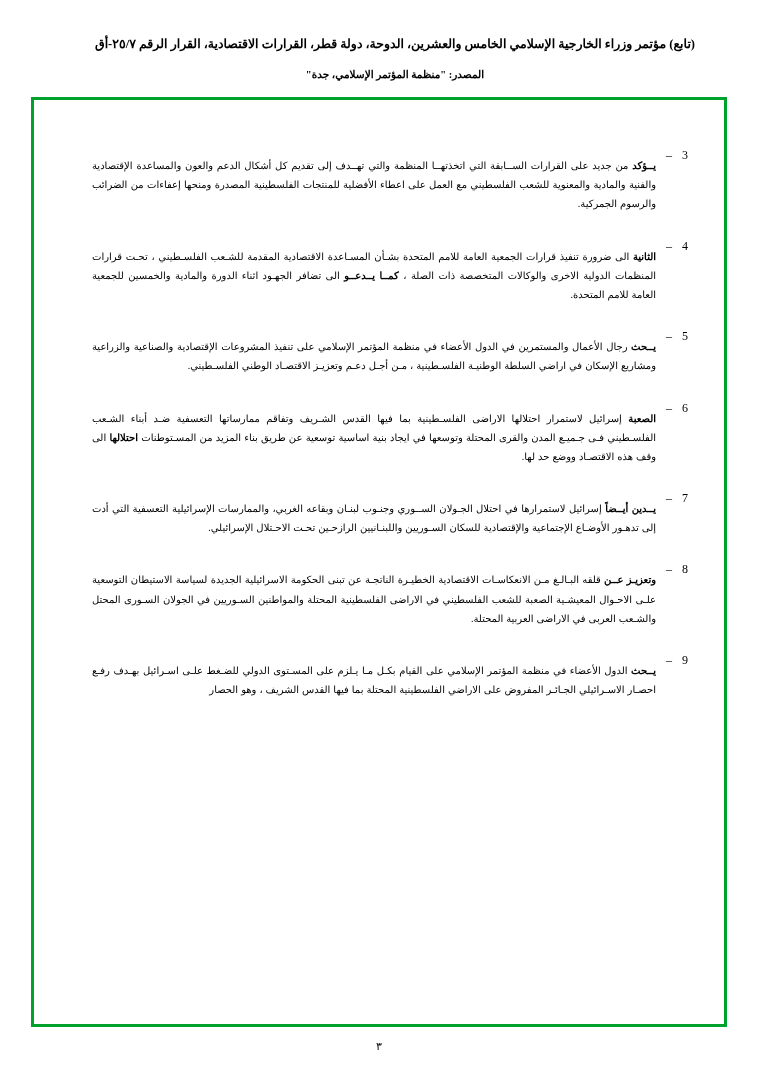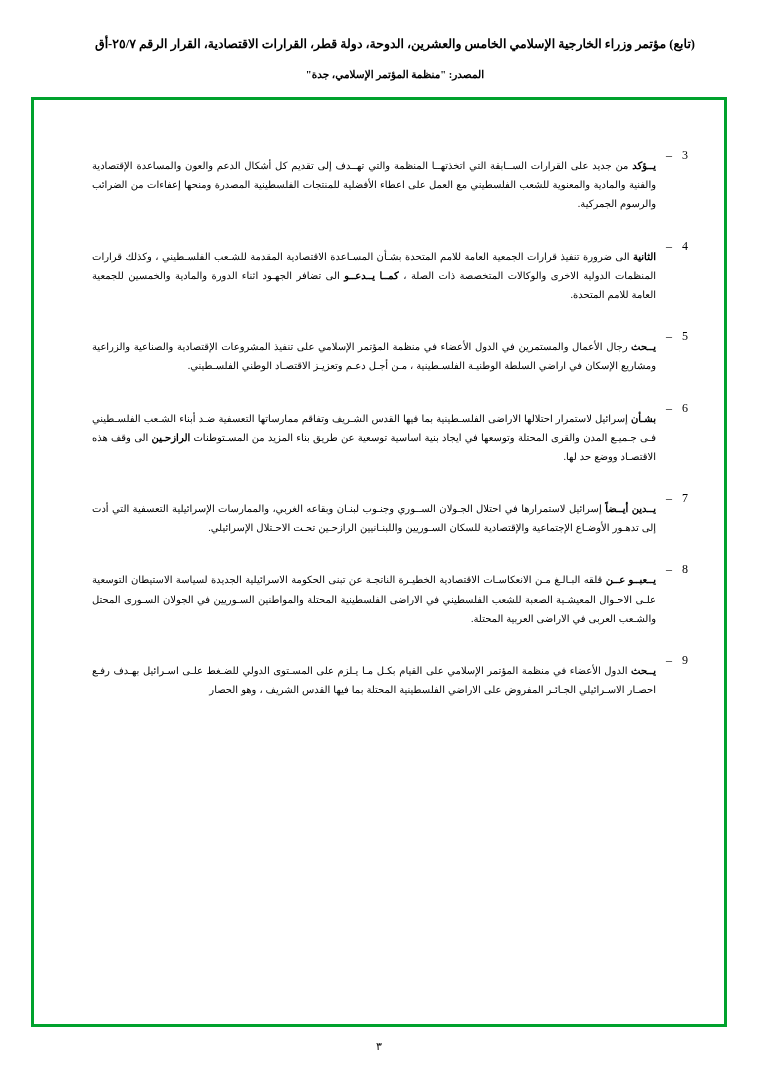--- a/index.html
+++ b/index.html
@@ -146,61 +146,61 @@
             <p class="para"><b>يــؤكد</b><span> من جديد على القرارات الســابقة التي اتخذتهــا المنظمة والتي تهــدف إلى تقديم كل أشكال الدعم والعون والمساعدة الإقتصادية والفنية والمادية والمعنوية للشعب الفلسطيني مع العمل على اعطاء الأفضلية للمنتجات الفلسطينية المصدرة ومنحها إعفاءات من الضرائب والرسوم الجمركية.</span></p>
           </div>
         </li>
 
         <li class="clause">
           <div class="num-col">
             <span>4</span>
             <span class="dash">–</span>
           </div>
           <div class="body-col">
-            <p class="para"><b>الثانية</b><span> الى ضرورة تنفيذ قرارات الجمعية العامة للامم المتحدة بشـأن المسـاعدة الاقتصادية المقدمة للشـعب الفلسـطيني ، وكذلك قرارات المنظمات الدولية الاخرى والوكالات المتخصصة ذات  الصلة ، </span><b>كمــا يــدعــو</b><span> الى تضافر الجهـود اثناء الدورة والمادية والخمسين للجمعية العامة للامم المتحدة.</span></p>
+            <p class="para"><b>الثانية</b><span> الى ضرورة تنفيذ قرارات الجمعية العامة للامم المتحدة بشـأن المسـاعدة الاقتصادية المقدمة للشـعب الفلسـطيني ، تحـت قرارات المنظمات الدولية الاخرى والوكالات المتخصصة ذات  الصلة ، </span><b>كمــا يــدعــو</b><span> الى تضافر الجهـود اثناء الدورة والمادية والخمسين للجمعية العامة للامم المتحدة.</span></p>
           </div>
         </li>
 
         <li class="clause">
           <div class="num-col">
             <span>5</span>
             <span class="dash">–</span>
           </div>
           <div class="body-col">
             <p class="para"><b>يــحث</b><span> رجال الأعمال والمستمرين في الدول الأعضاء في منظمة المؤتمر  الإسلامي على تنفيذ المشروعات الإقتصادية والصناعية والزراعية ومشاريع الإسكان في اراضي السلطة الوطنيـة الفلسـطينية ، مـن أجـل دعـم وتعزيـز الاقتصـاد الوطني الفلسـطيني.</span></p>
           </div>
         </li>
 
         <li class="clause">
           <div class="num-col">
             <span>6</span>
             <span class="dash">–</span>
           </div>
           <div class="body-col">
-            <p class="para"><b>بشـأن</b><span> إسرائيل لاستمرار احتلالها الاراضى الفلسـطينية بما فيها القدس  الشـريف وتفاقم ممارساتها التعسفية ضـد أبناء الشـعب الفلسـطيني فـى جـميـع المدن والقرى المحتلة  وتوسعها في ايجاد بنية اساسية توسعية عن طريق بناء المزيد من المسـتوطنات </span><b>الرازحـين</b><span> الى وقف هذه الاقتصـاد ووضع حد لها.</span></p>
+            <p class="para"><b>الصعبة</b><span> إسرائيل لاستمرار احتلالها الاراضى الفلسـطينية بما فيها القدس  الشـريف وتفاقم ممارساتها التعسفية ضـد أبناء الشـعب الفلسـطيني فـى جـميـع المدن والقرى المحتلة  وتوسعها في ايجاد بنية اساسية توسعية عن طريق بناء المزيد من المسـتوطنات </span><b>احتلالها</b><span> الى وقف هذه الاقتصـاد ووضع حد لها.</span></p>
           </div>
         </li>
 
         <li class="clause">
           <div class="num-col">
             <span>7</span>
             <span class="dash">–</span>
           </div>
           <div class="body-col">
             <p class="para"><b>يــدين أيــضاً</b><span> إسرائيل لاستمرارها في احتلال الجـولان الســوري وجنـوب لبنـان وبقاعه الغربي، والممارسات الإسرائيلية التعسفية التي أدت إلى  تدهـور الأوضـاع الإجتماعية والإقتصادية للسكان السـوريين واللبنـانيين الرازحـين تحـت الاحـتلال الإسرائيلي.</span></p>
           </div>
         </li>
 
         <li class="clause">
           <div class="num-col">
             <span>8</span>
             <span class="dash">–</span>
           </div>
           <div class="body-col">
-            <p class="para"><b>يــعبــو عــن</b><span> قلقه البـالـغ مـن الانعكاسـات الاقتصادية الخطيـرة الناتجـة عن تبنى الحكومة الاسرائيلية الجديدة لسياسة الاستيطان التوسعية علـى الاحـوال المعيشـية الصعبة للشعب الفلسطيني في الاراضى الفلسطينية المحتلة والمواطنين السـوريين في الجولان السـورى المحتل والشـعب العربى في الاراضى العربية المحتلة.</span></p>
+            <p class="para"><b>وتعزيـز عــن</b><span> قلقه البـالـغ مـن الانعكاسـات الاقتصادية الخطيـرة الناتجـة عن تبنى الحكومة الاسرائيلية الجديدة لسياسة الاستيطان التوسعية علـى الاحـوال المعيشـية الصعبة للشعب الفلسطيني في الاراضى الفلسطينية المحتلة والمواطنين السـوريين في الجولان السـورى المحتل والشـعب العربى في الاراضى العربية المحتلة.</span></p>
           </div>
         </li>
 
         <li class="clause">
           <div class="num-col">
             <span>9</span>
             <span class="dash">–</span>
           </div>
           <div class="body-col">
             <p class="para"><b>يــحث</b><span> الدول الأعضاء في منظمة المؤتمر الإسلامي على القيام بكـل مـا يـلزم على المسـتوى الدولي للضـغط علـى اسـرائيل بهـدف رفـع احصـار الاسـرائيلي الجـائـر المفروض على الاراضي الفلسطينية المحتلة بما فيها القدس الشريف ، وهو الحصار</span></p>

